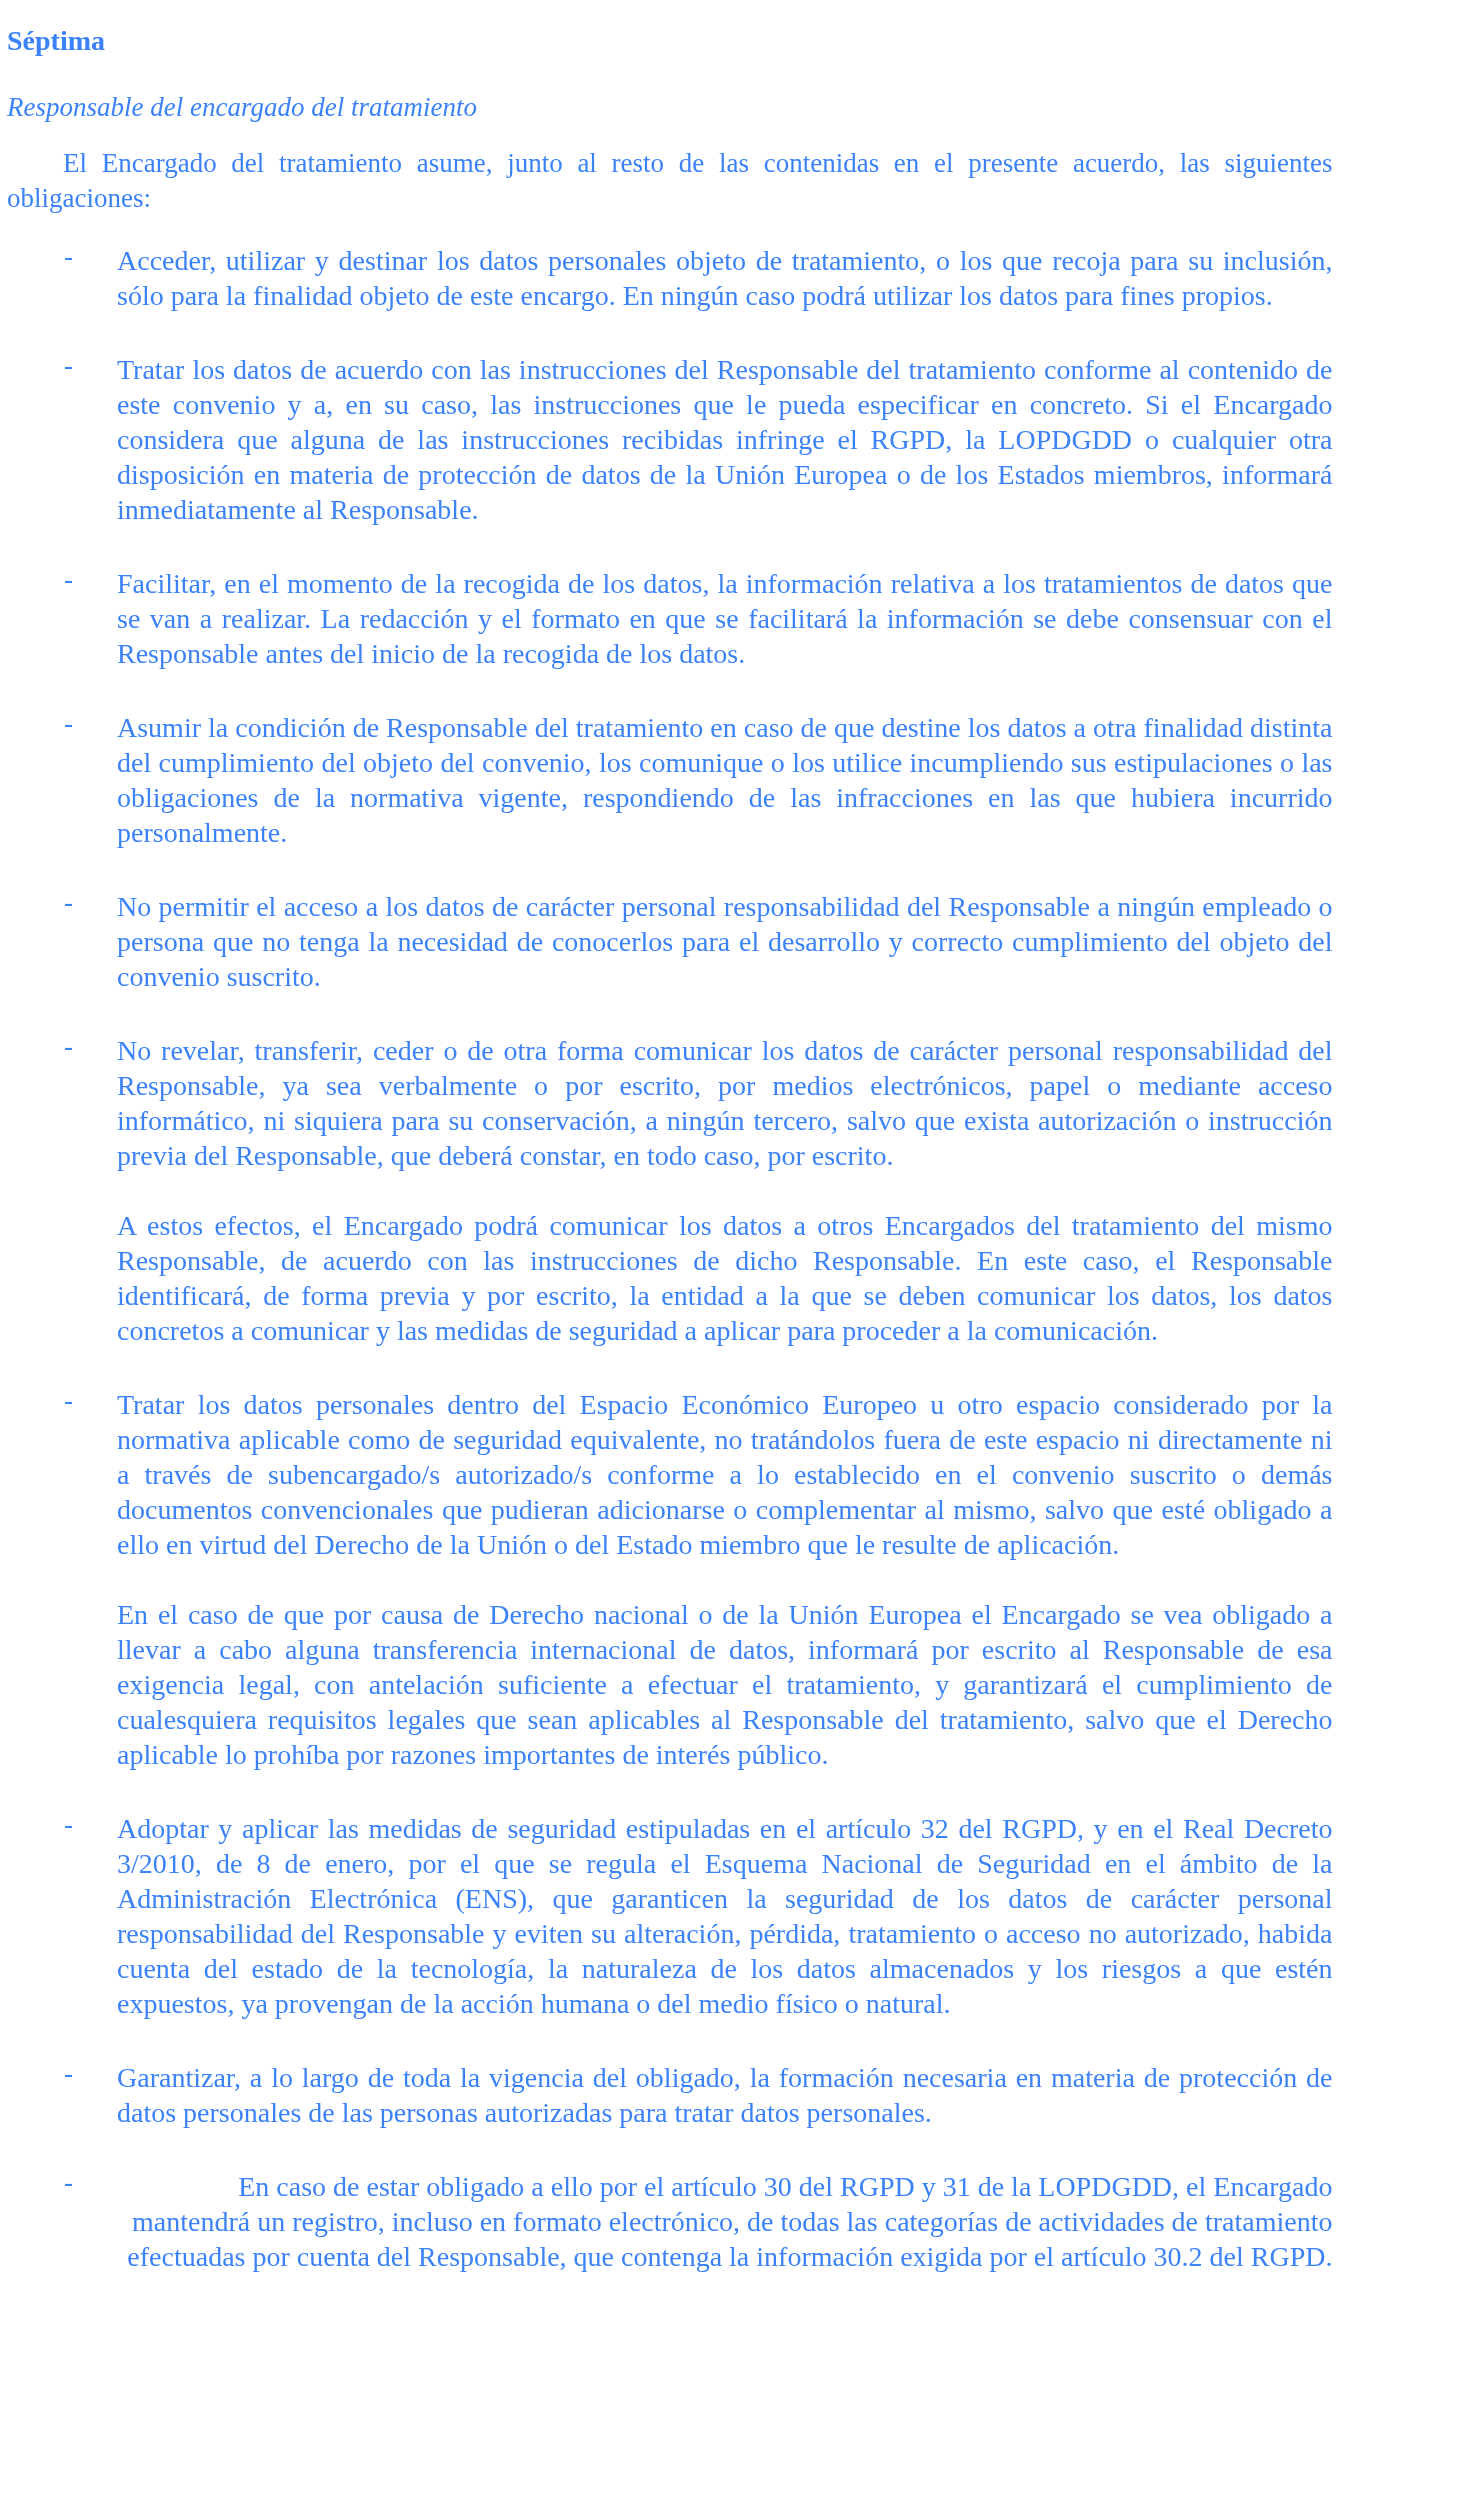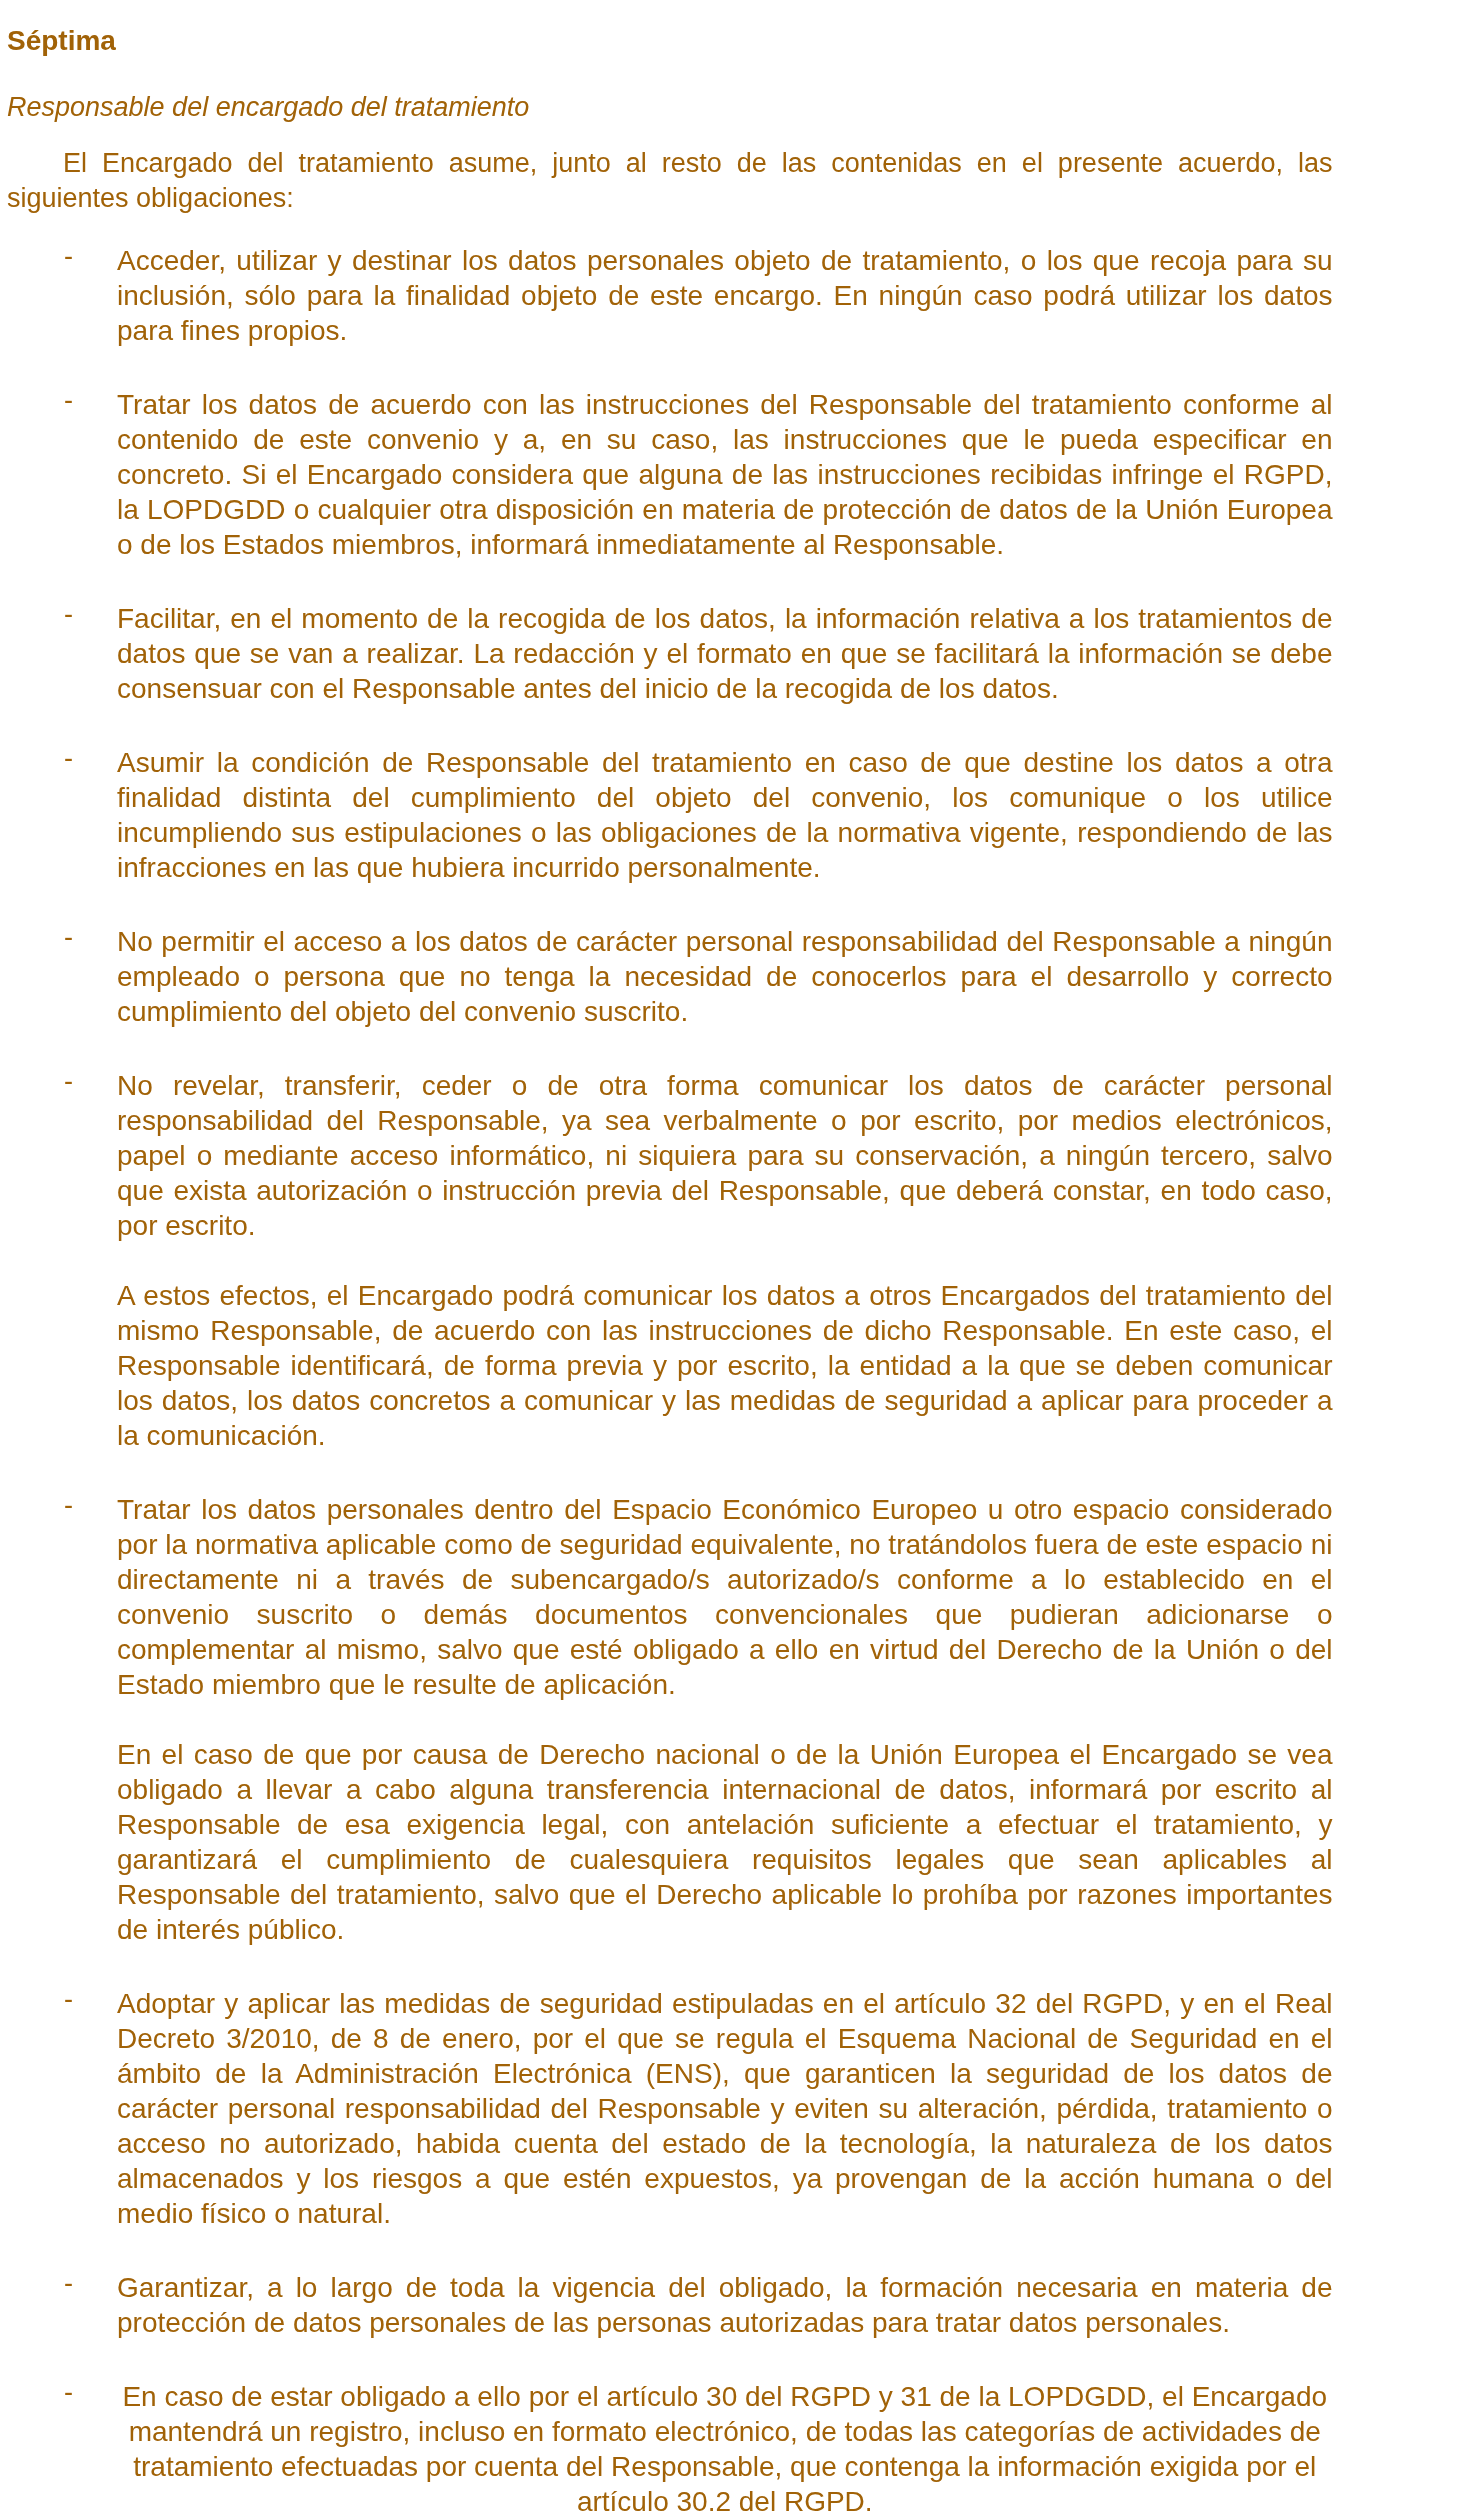--- a/index.html
+++ b/index.html
@@ -6,22 +6,22 @@
     margin: 0;
     padding: 0;
     background: #ffffff;
   }
   .page {
     position: relative;
     width: 1350px;
     height: 2512px;
     box-sizing: border-box;
     background: #ffffff;
-    color: #a16207;
-    font-family: Liberation Sans, sans-serif;
+    color: #3b82f6;
+    font-family: Liberation Serif, serif;
     padding: 23px 17.5px 0 7px;
     overflow: hidden;
   }
   .heading {
     font-size: 28px;
     font-weight: bold;
     line-height: 35px;
     margin: 0;
   }
   .subtitle {
@@ -60,21 +60,21 @@
   .para {
     font-size: 28px;
     line-height: 35px;
     text-align: justify;
     margin: 4px 0 35px 0;
   }
   .para:last-child {
     margin-bottom: 0;
   }
   .para.left {
-    text-align: center;
+    text-align: right;
   }
 </style>
 </head>
 <body>
 
 <div class="page">
   <h1 class="heading">Séptima</h1>
   <h2 class="subtitle">Responsable del encargado del tratamiento</h2>
   <p class="intro">El Encargado del tratamiento asume, junto al resto de las contenidas en el presente acuerdo, las siguientes obligaciones:</p>
   <div class="obligations" id="obligations-list">

